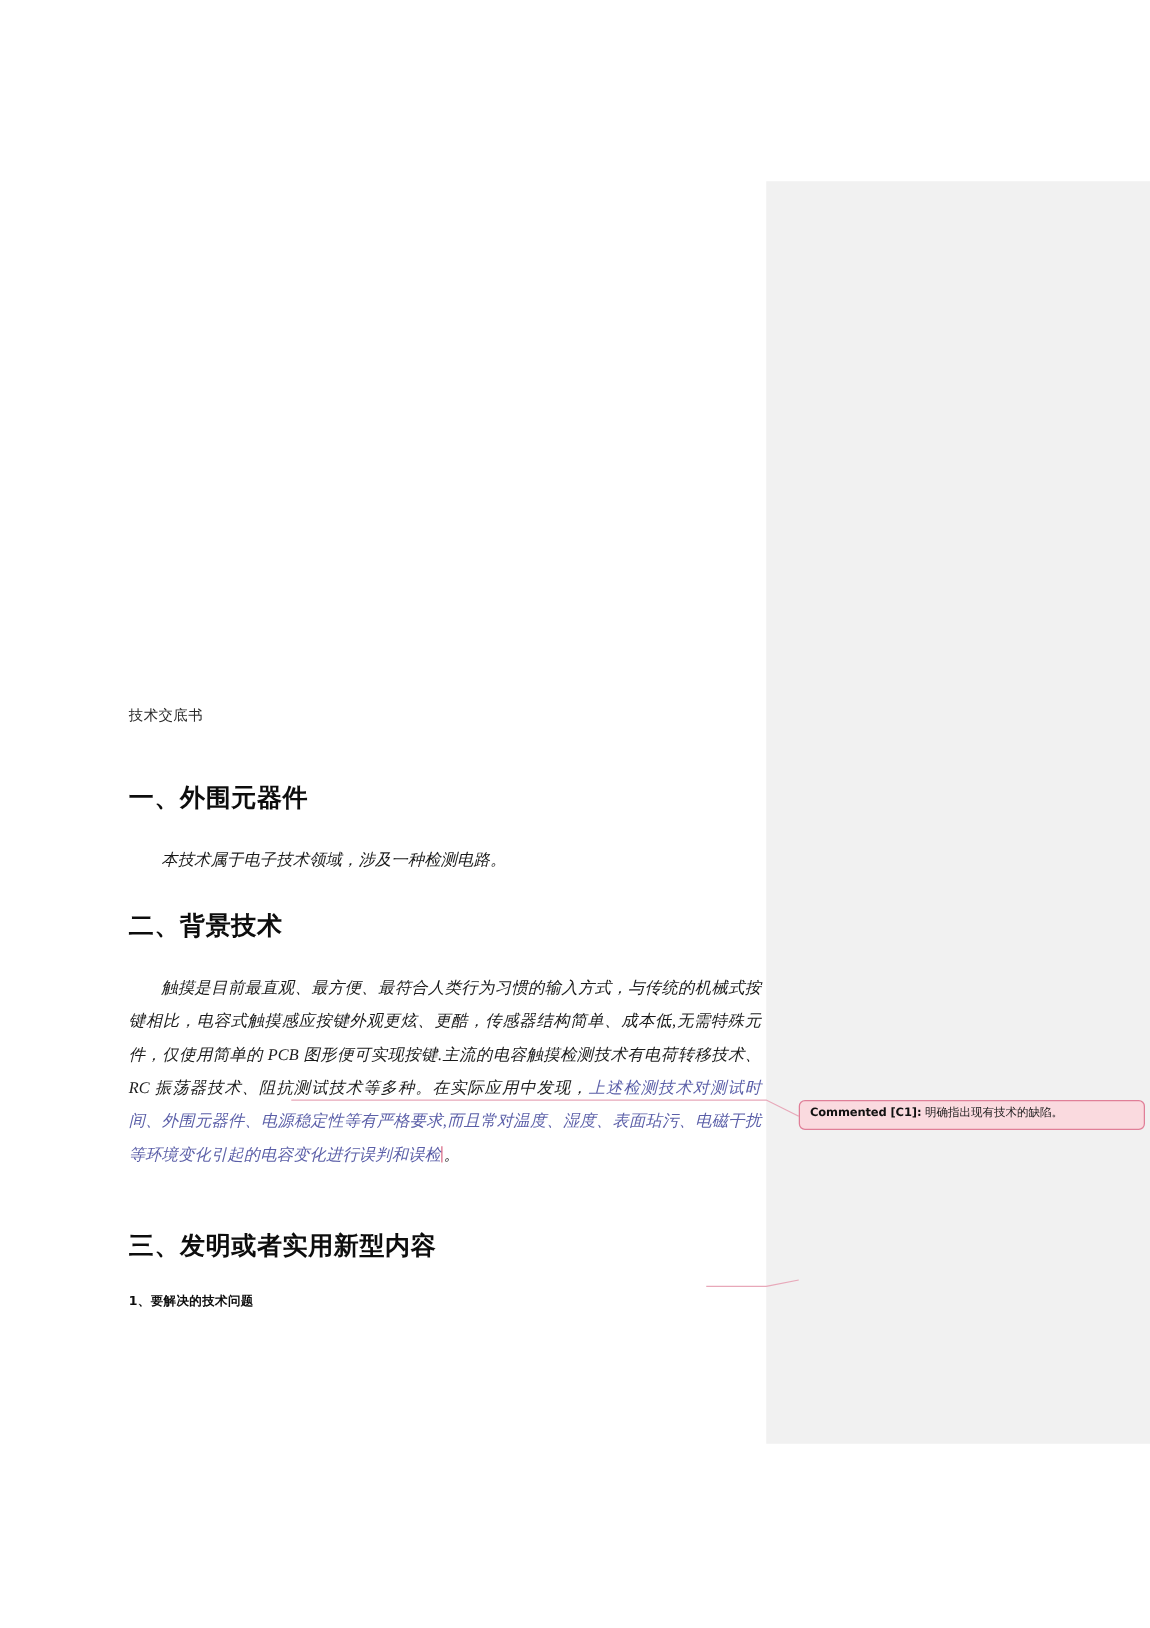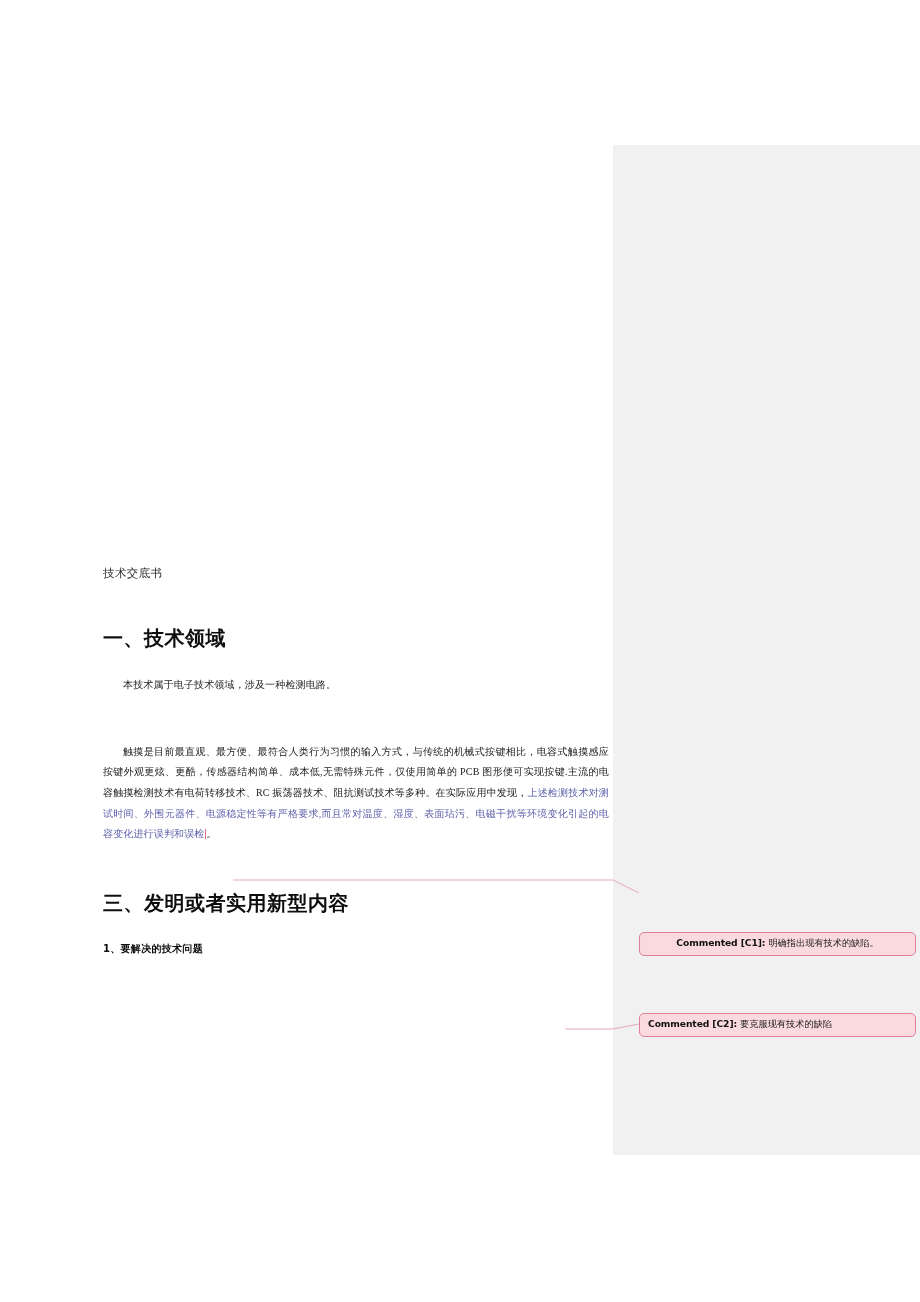--- a/index.html
+++ b/index.html
@@ -74,28 +74,29 @@
     font-size: 10px;
     font-weight: bold;
     color: #0d0d0d;
     margin: 0;
     padding: 0;
     line-height: 1.45;
     letter-spacing: 0.3px;
   }
 
   p.body-para {
-    font-size: 10px;
+    font-size: 13px;
     color: #1a1a1a;
     line-height: 2.06;
     margin: 0;
     text-align: justify;
     text-justify: inter-ideograph;
     text-indent: 2em;
     letter-spacing: 0.15px;
+    font-style: italic;
   }
 
   .blue-text { color: #5b5fa8; }
 
   
   .sp-h1-before { height: 20px; }
   .sp-h1-after  { height: 22px; }
   .sp-p-after   { height: 24px; }
   .sp-h2-before { height: 24px; }
   .sp-h2-after  { height: 20px; }
@@ -130,21 +131,21 @@
     color: #111111;
     letter-spacing: -0.1px;
   }
   .comment-text {
     font-family: "DejaVu Sans", "Liberation Sans", sans-serif;
     font-size: 9.2px;
     color: #1a1a1a;
     margin-left: 3px;
   }
 
-  #comment-c1 { left: 639px; top: 932px; width: 277px; text-align: center; }
+  #comment-c1 { left: 639px; top: 880px; width: 277px; }
   #comment-c2 { left: 639px; top: 1013px; width: 277px; }
 
   
   #connectors {
     position: absolute;
     left: 0; top: 0;
     width: 920px; height: 1302px;
     pointer-events: none;
   }
 </style>
@@ -161,26 +162,27 @@
 
     <path d="M 565 1029 L 613 1029 L 639 1024" fill="none" stroke="#e8a8b9" stroke-width="1"></path>
   </svg>
 
   <div id="doc-column">
     <div class="doc-inner">
 
       <div class="doc-subtitle">技术交底书</div>
 
       <div class="sp-h1-before"></div>
-      <h1 class="h-main">一、技术领域</h1>
+      <h1 class="h-main">一、外围元器件</h1>
       <div class="sp-h1-after"></div>
 
       <p class="body-para">本技术属于电子技术领域，涉及一种检测电路。</p>
 
       <div class="sp-p-after"></div>
+      <h1 class="h-main">二、背景技术</h1>
       <div class="sp-h1-after"></div>
 
       <p class="body-para">
         <span>触摸是目前最直观、最方便、最符合人类行为习惯的输入方式，与传统的机械式按键相比，电容式触摸感应按键外观更炫、更酷，传感器结构简单、成本低,无需特殊元件，仅使用简单的 PCB 图形便可实现按键.主流的电容触摸检测技术有电荷转移技术、RC 振荡器技术、阻抗测试技术等多种。在实际应用中发现，</span><span class="blue-text">上述检测技术对测试时间、外围元器件、电源稳定性等有严格要求,而且常对温度、湿度、表面玷污、电磁干扰等环境变化引起的电容变化进行误判和误检</span><span class="caret"></span><span>。</span>
       </p>
 
       <div class="sp-h1-before" style="height:44px"></div>
       <h1 class="h-main">三、发明或者实用新型内容</h1>
       <div class="sp-h2-before"></div>
 
@@ -188,17 +190,14 @@
       <div class="sp-h2-after"></div>
 
 
     </div>
   </div>
 
   <div class="comment-box" id="comment-c1">
     <span class="comment-label">Commented [C1]:</span><span class="comment-text">明确指出现有技术的缺陷。</span>
   </div>
 
-  <div class="comment-box" id="comment-c2">
-    <span class="comment-label">Commented [C2]:</span><span class="comment-text">要克服现有技术的缺陷</span>
-  </div>
 
 </div>
 
 </body></html>

